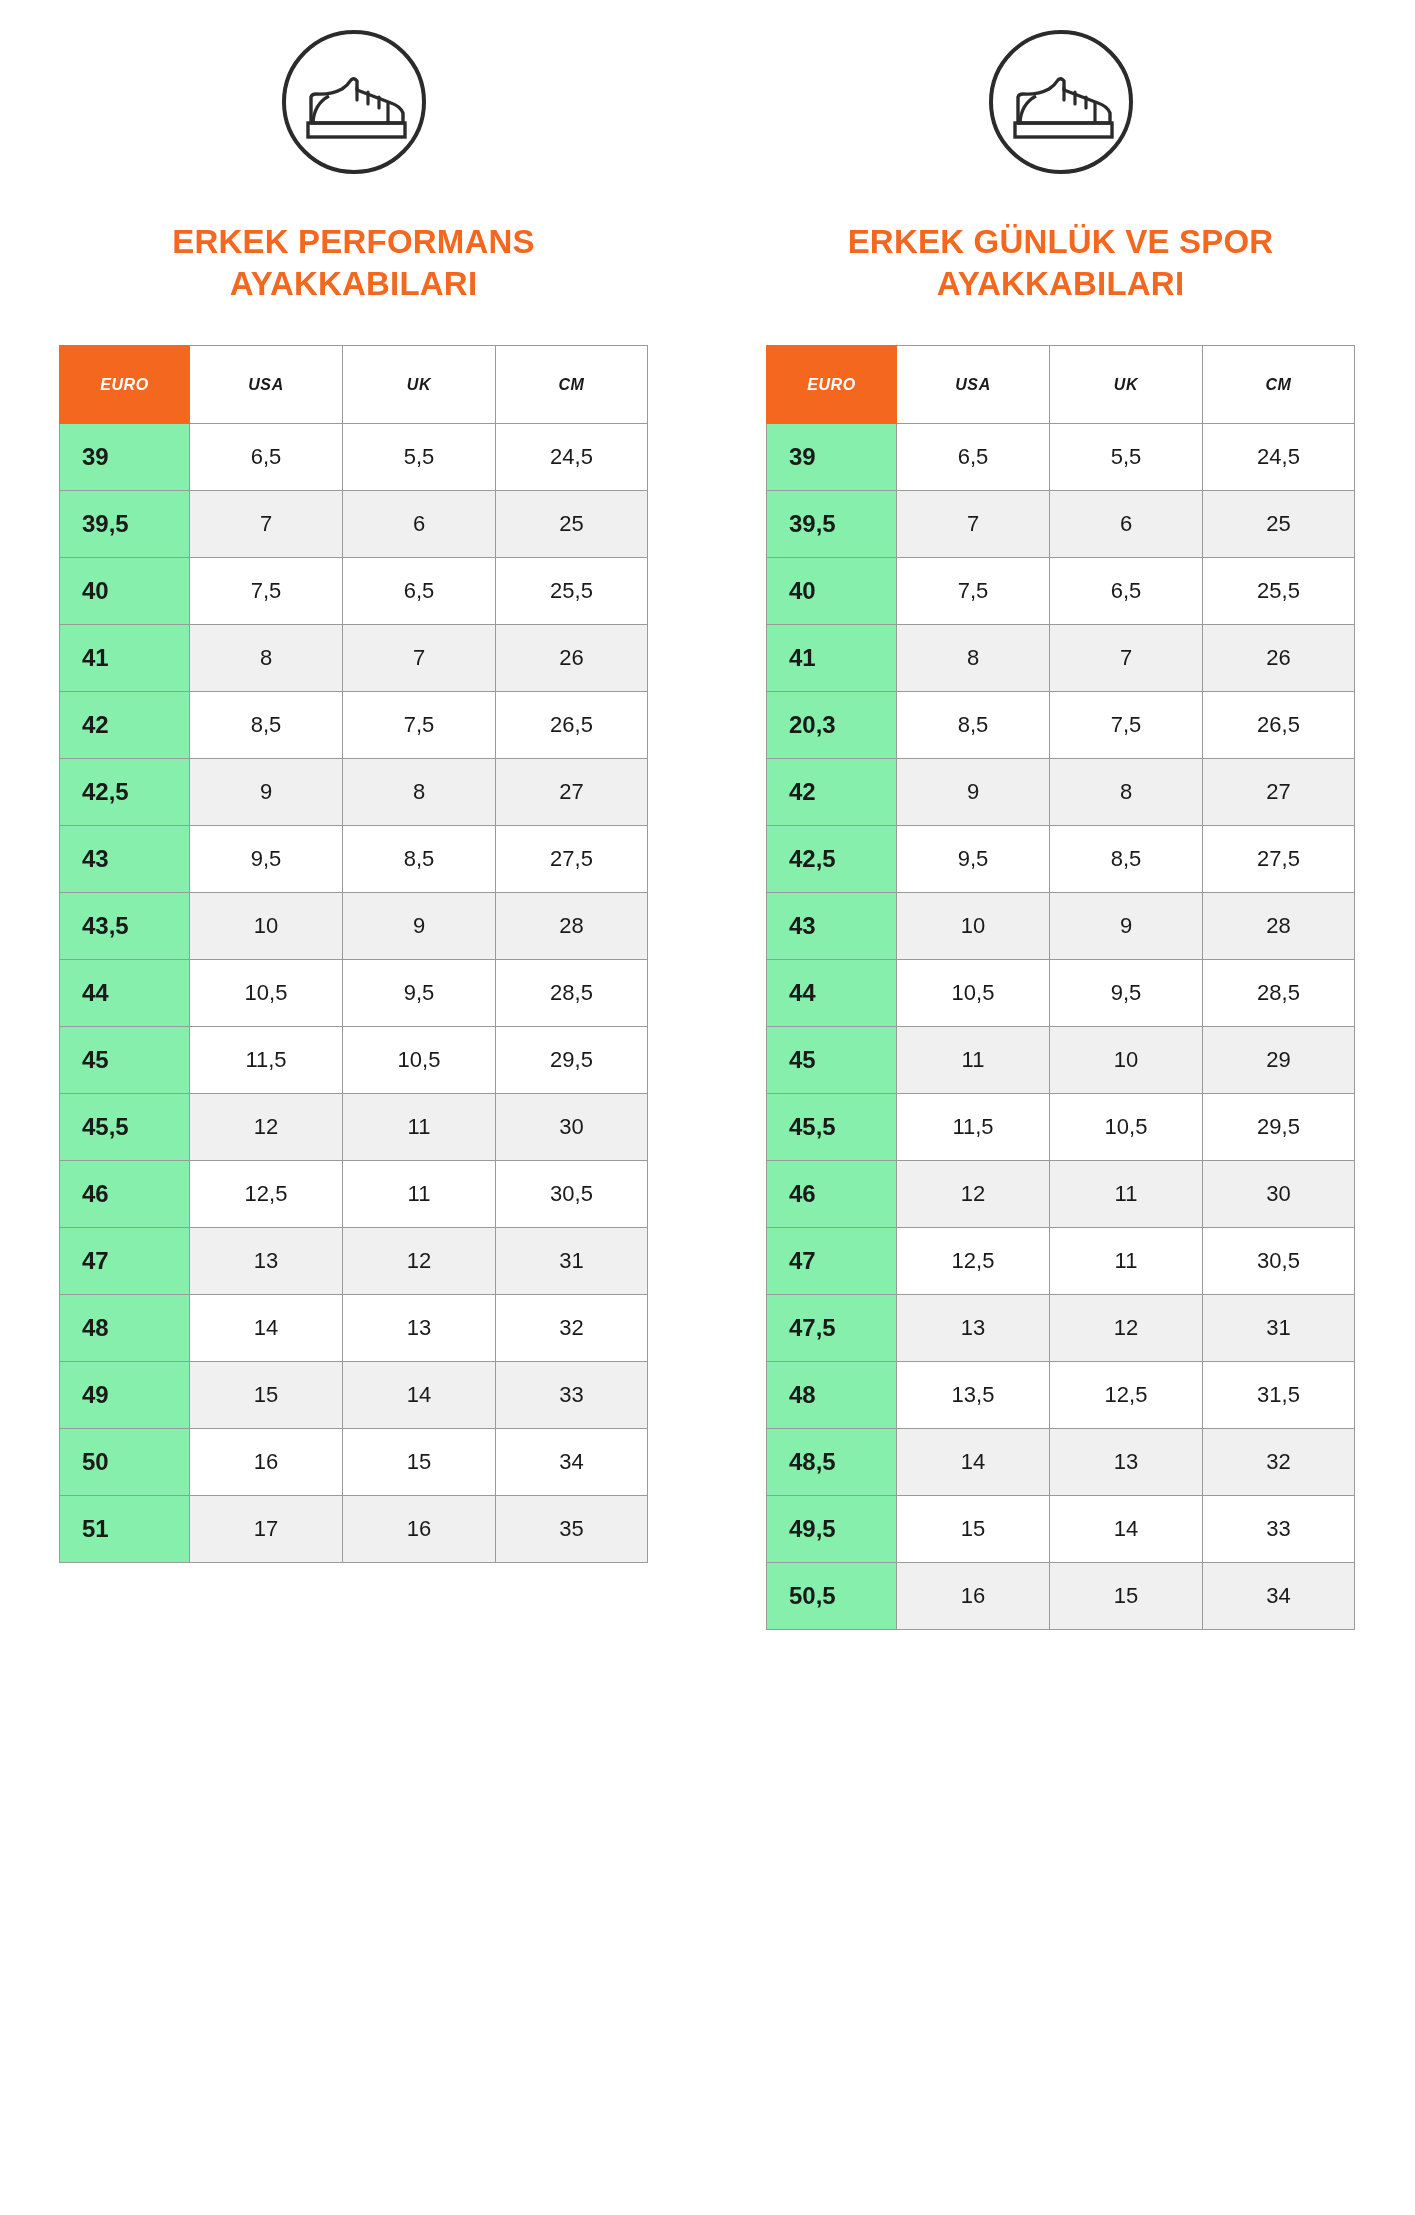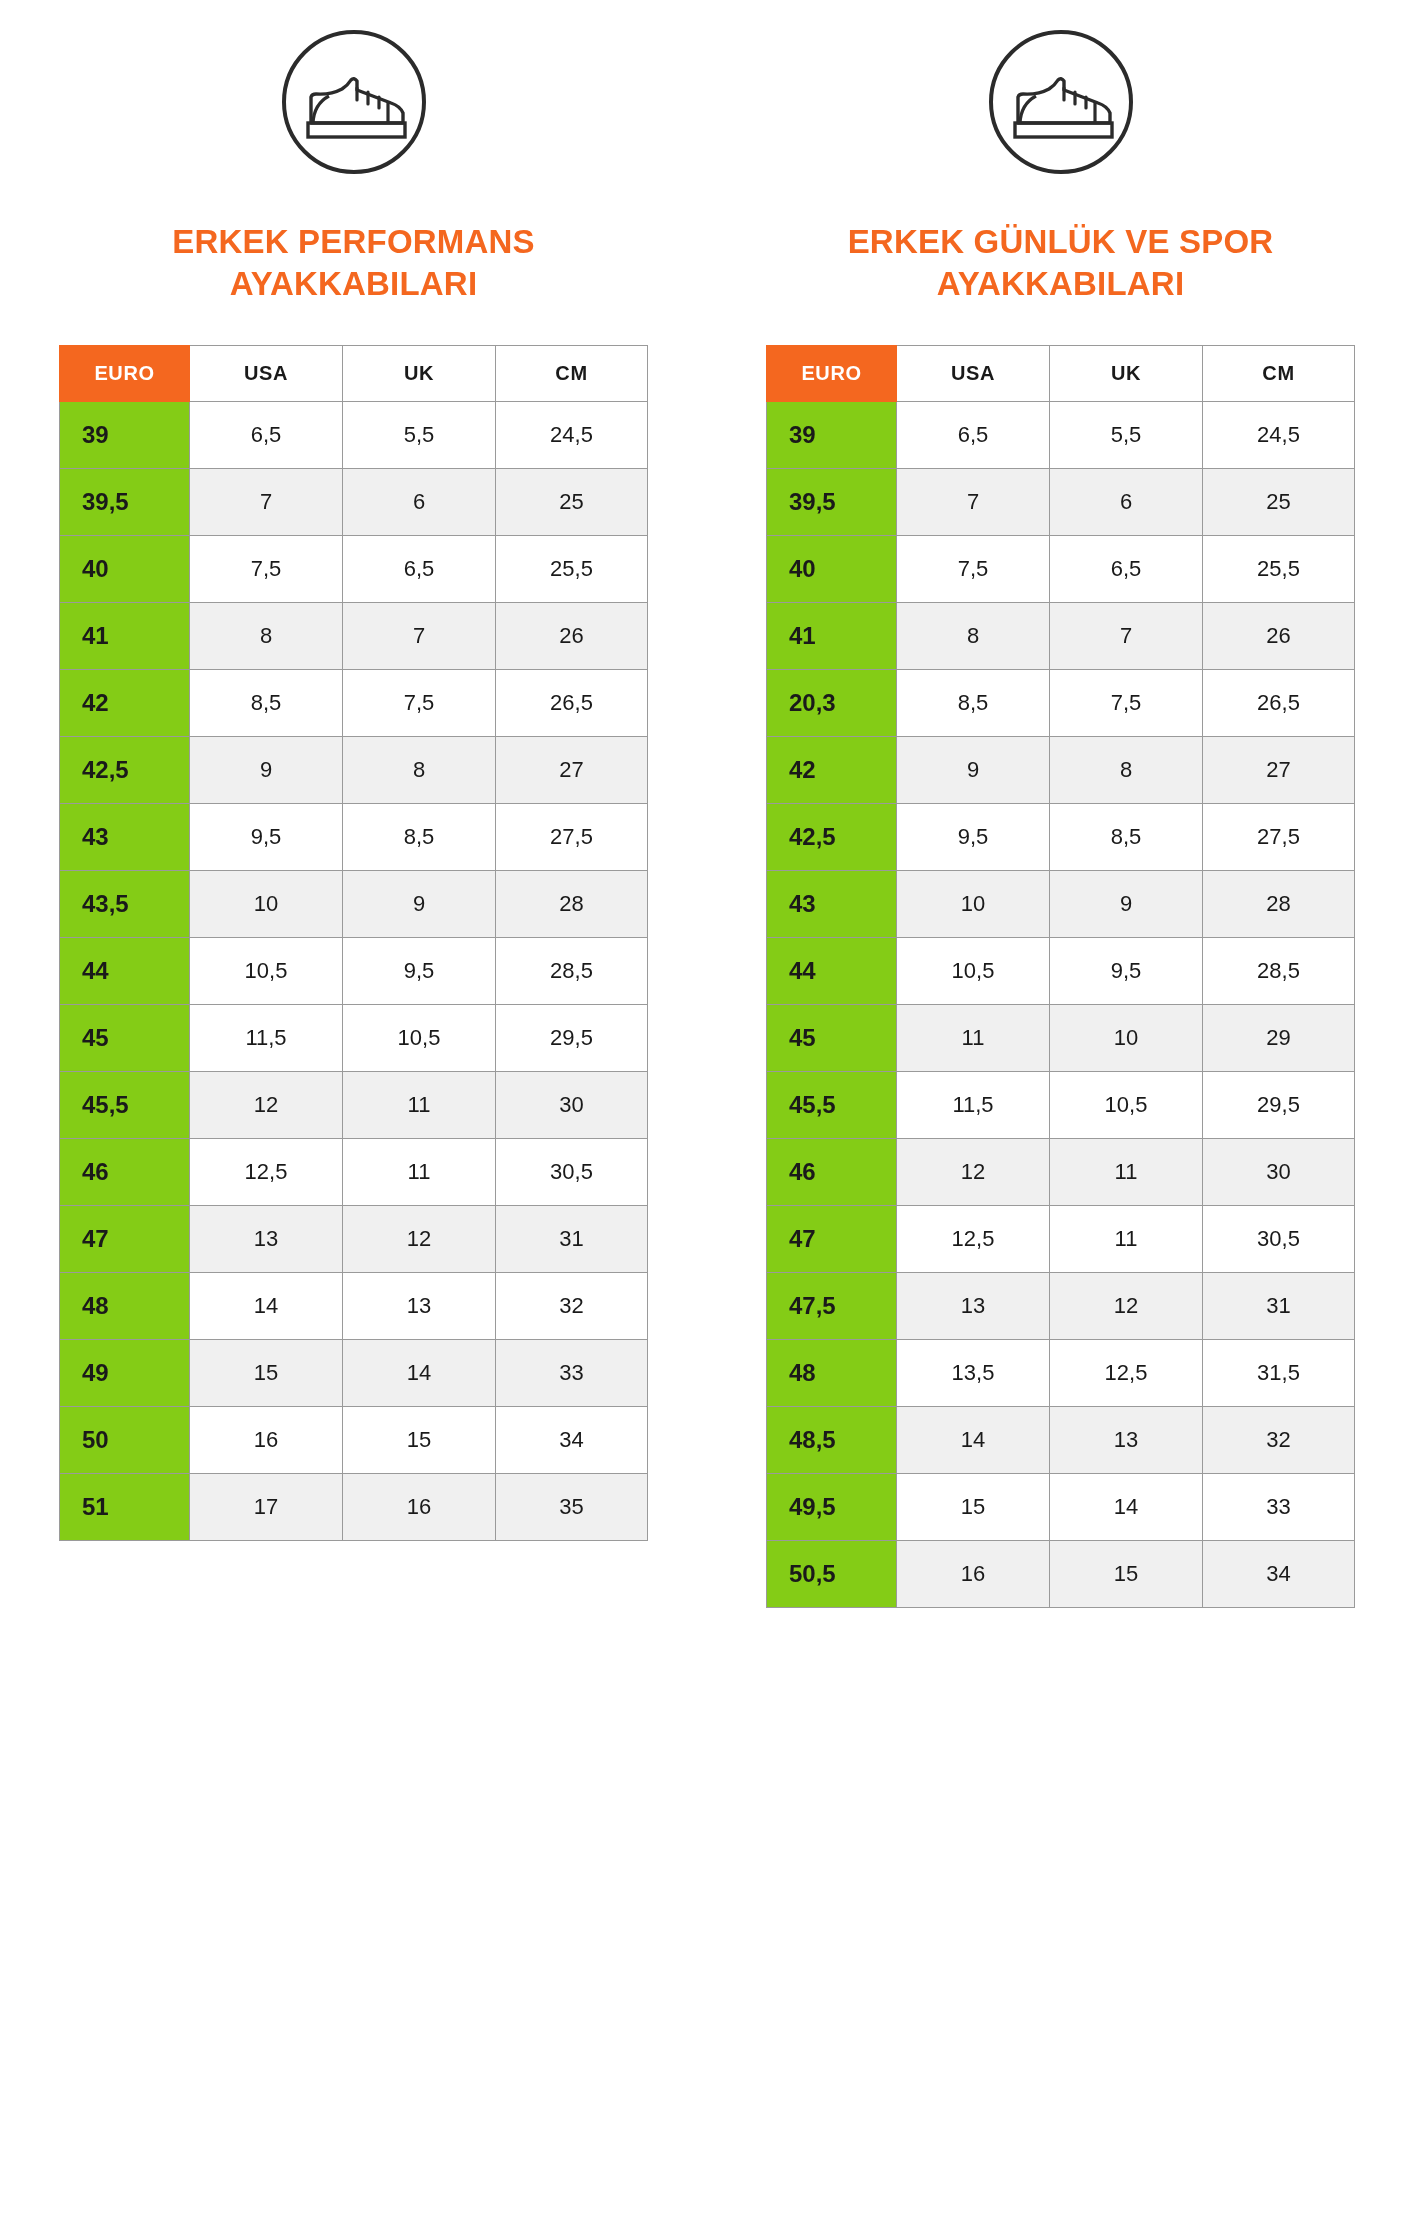--- a/index.html
+++ b/index.html
@@ -55,33 +55,34 @@
   table.size-table td {
     border: 1px solid #9a9a9a;
     text-align: center;
     font-size: 22px;
     color: #1a1a1a;
     height: 67px;
     vertical-align: middle;
   }
   table.size-table thead th {
     font-weight: bold;
-    font-size: 20px;
+    font-size: 16px;
     letter-spacing: 0.6px;
-    height: 56px;
+    height: 78px;
+    font-style: italic;
   }
   table.size-table thead th.euro-head {
     background: #F4671F;
     color: #ffffff;
     border-color: #F4671F;
   }
   table.size-table td.euro-cell {
     font-weight: bold;
     font-size: 24px;
-    background: #84cc16;
+    background: #86efac;
     text-align: left;
     padding-left: 22px;
   }
   table.size-table tbody tr.striped td.data-cell {
     background: #f0f0f0;
   }
   table.size-table td.data-cell {
     background: #ffffff;
   }
   col.c-euro { width: 130px; }

